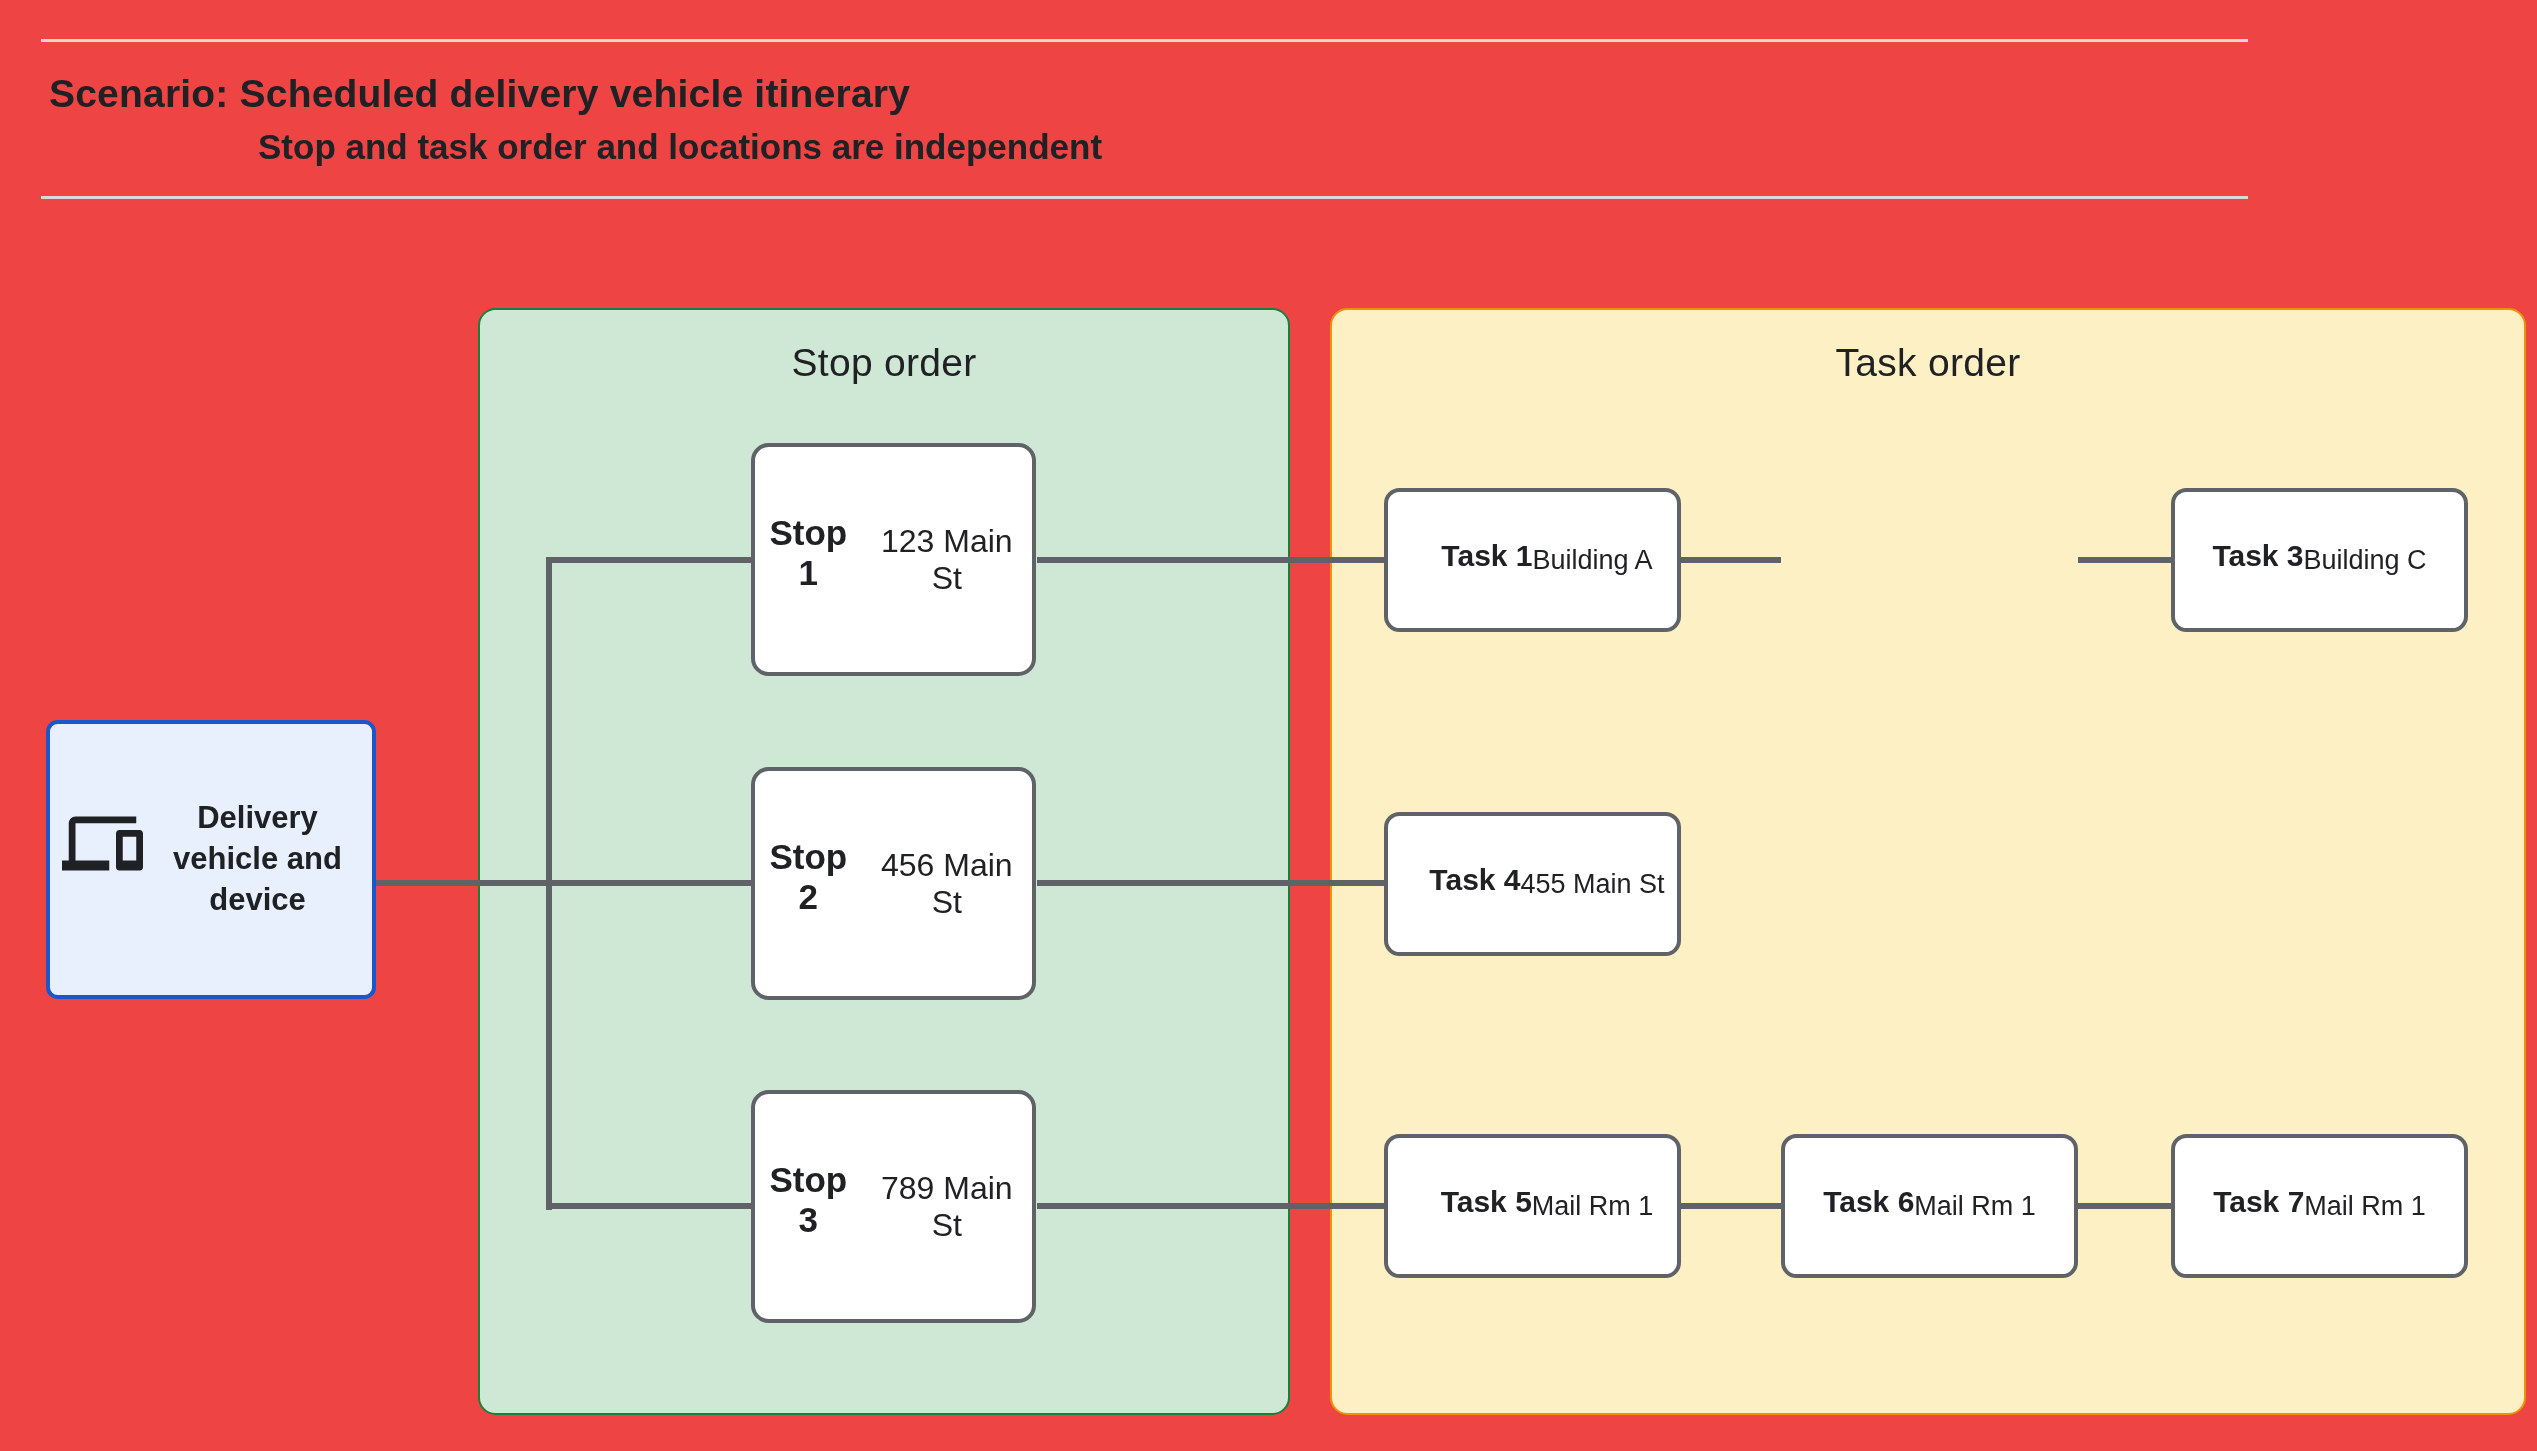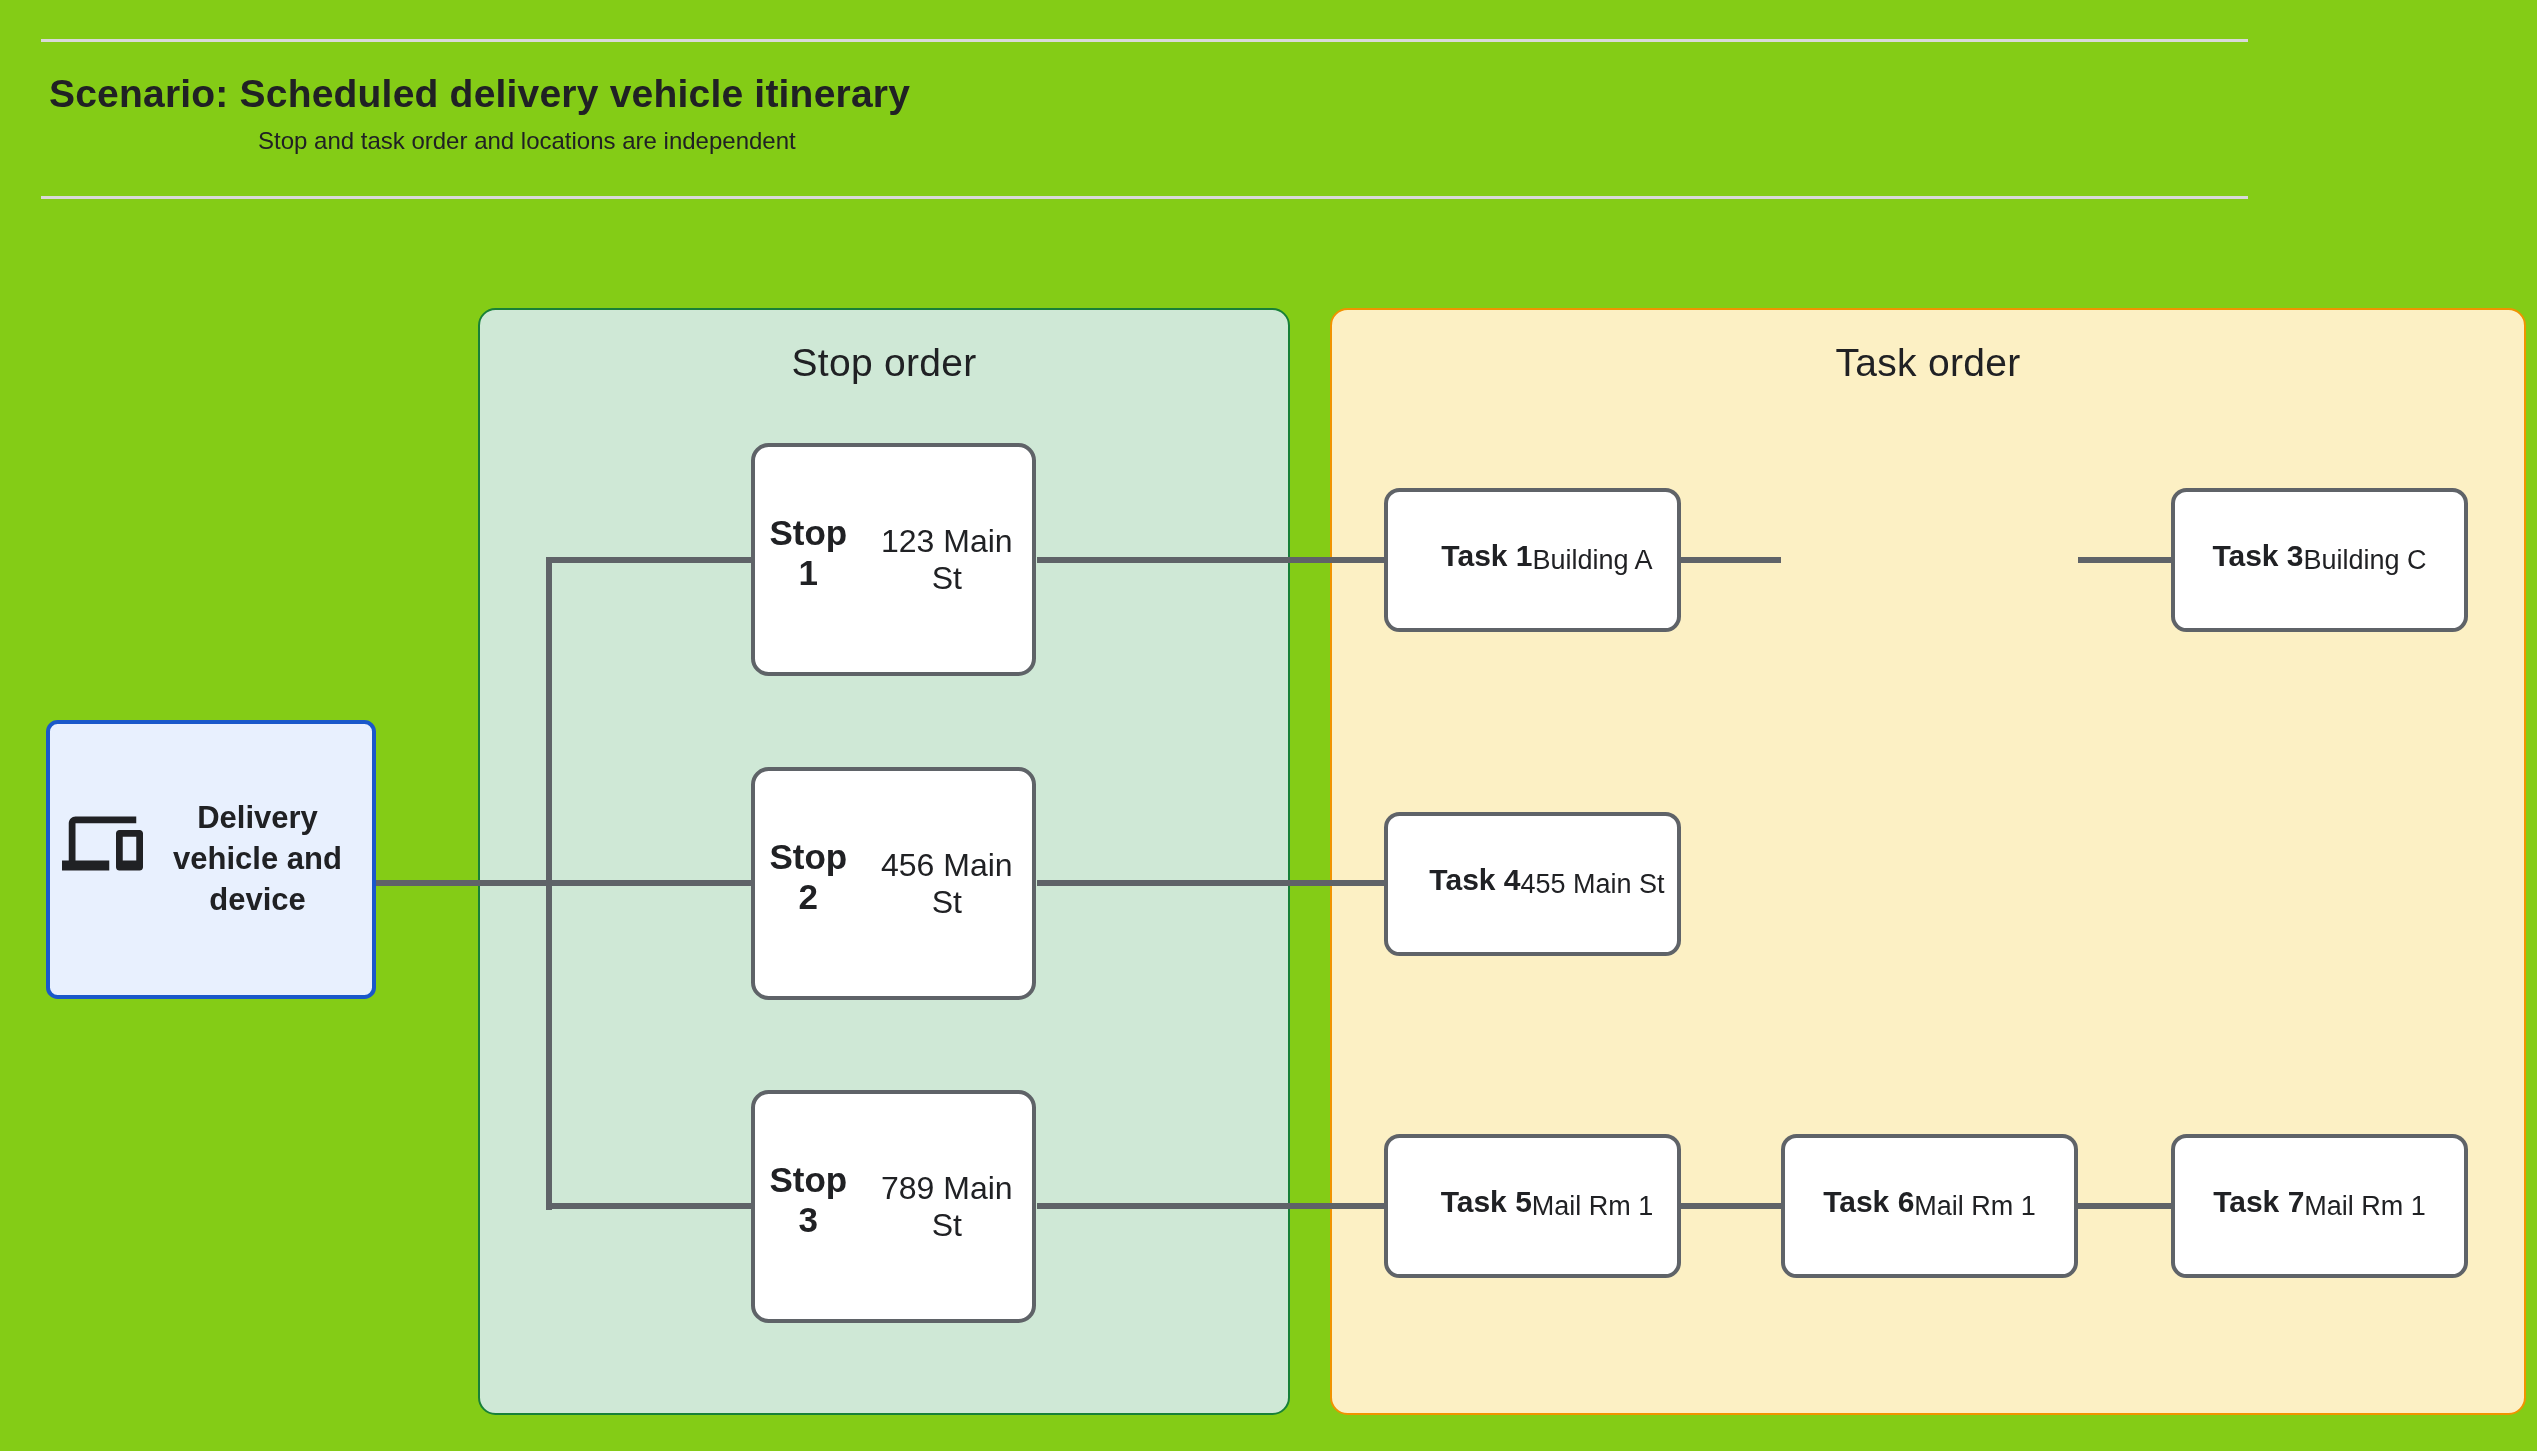--- a/index.html
+++ b/index.html
@@ -1,20 +1,20 @@
 <!DOCTYPE html>
 <html><head>
 <meta charset="utf-8">
 <style>
   html, body { margin: 0; padding: 0; background: #ffffff; }
   #canvas {
     position: relative;
     width: 2538px;
     height: 1452px;
-    background: #84cc16;
+    background: #ef4444;
     font-family: "Liberation Sans", sans-serif;
     color: #202124;
     overflow: hidden;
   }
   .hrule {
     position: absolute;
     left: 41px;
     width: 2207px;
     height: 2.9px;
     background: #d9d9d9;
@@ -27,22 +27,23 @@
     top: 72px;
     font-size: 39px;
     font-weight: bold;
     letter-spacing: 0.2px;
     white-space: nowrap;
   }
   .header-subtitle {
     position: absolute;
     left: 258px;
     top: 127px;
-    font-size: 24px;
+    font-size: 35px;
     white-space: nowrap;
+    font-weight: bold;
   }
   .panel {
     position: absolute;
     top: 308px;
     height: 1107px;
     border-radius: 17.5px;
     box-sizing: border-box;
     z-index: 1;
   }
   .panel.stops {

